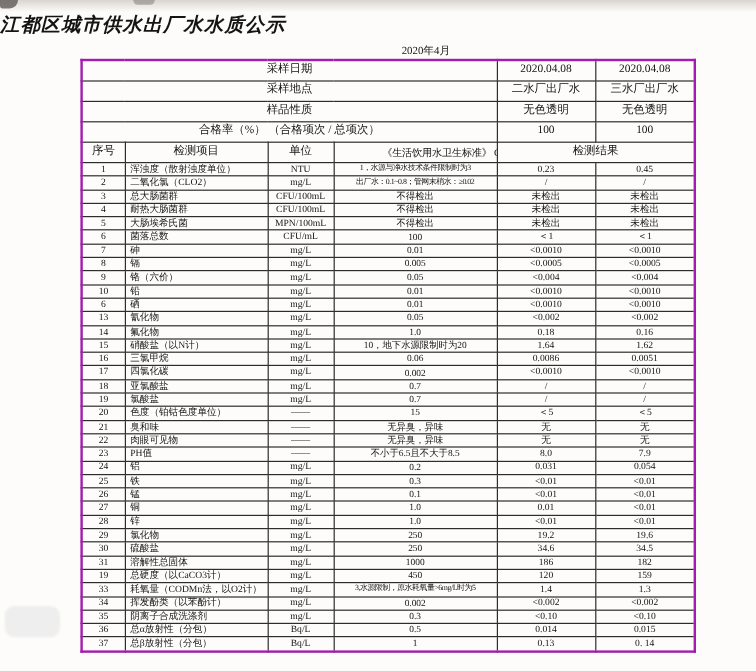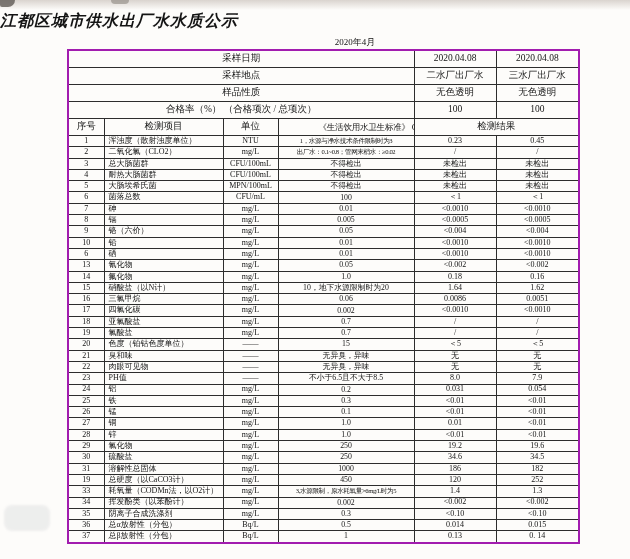--- a/index.html
+++ b/index.html
@@ -334,21 +334,21 @@
           <td class="std">1000</td>
           <td class="val">186</td>
           <td class="val">182</td>
         </tr>
         <tr>
           <td class="no">19</td>
           <td class="item">总硬度（以CaCO3计）</td>
           <td class="unit">mg/L</td>
           <td class="std">450</td>
           <td class="val">120</td>
-          <td class="val">252</td>
+          <td class="val">159</td>
         </tr>
         <tr>
           <td class="no">33</td>
           <td class="item">耗氧量（CODMn法，以O2计）</td>
           <td class="unit">mg/L</td>
           <td class="std tight">3,水源限制，原水耗氧量&gt;6mg/L时为5</td>
           <td class="val">1.4</td>
           <td class="val">1.3</td>
         </tr>
         <tr>

